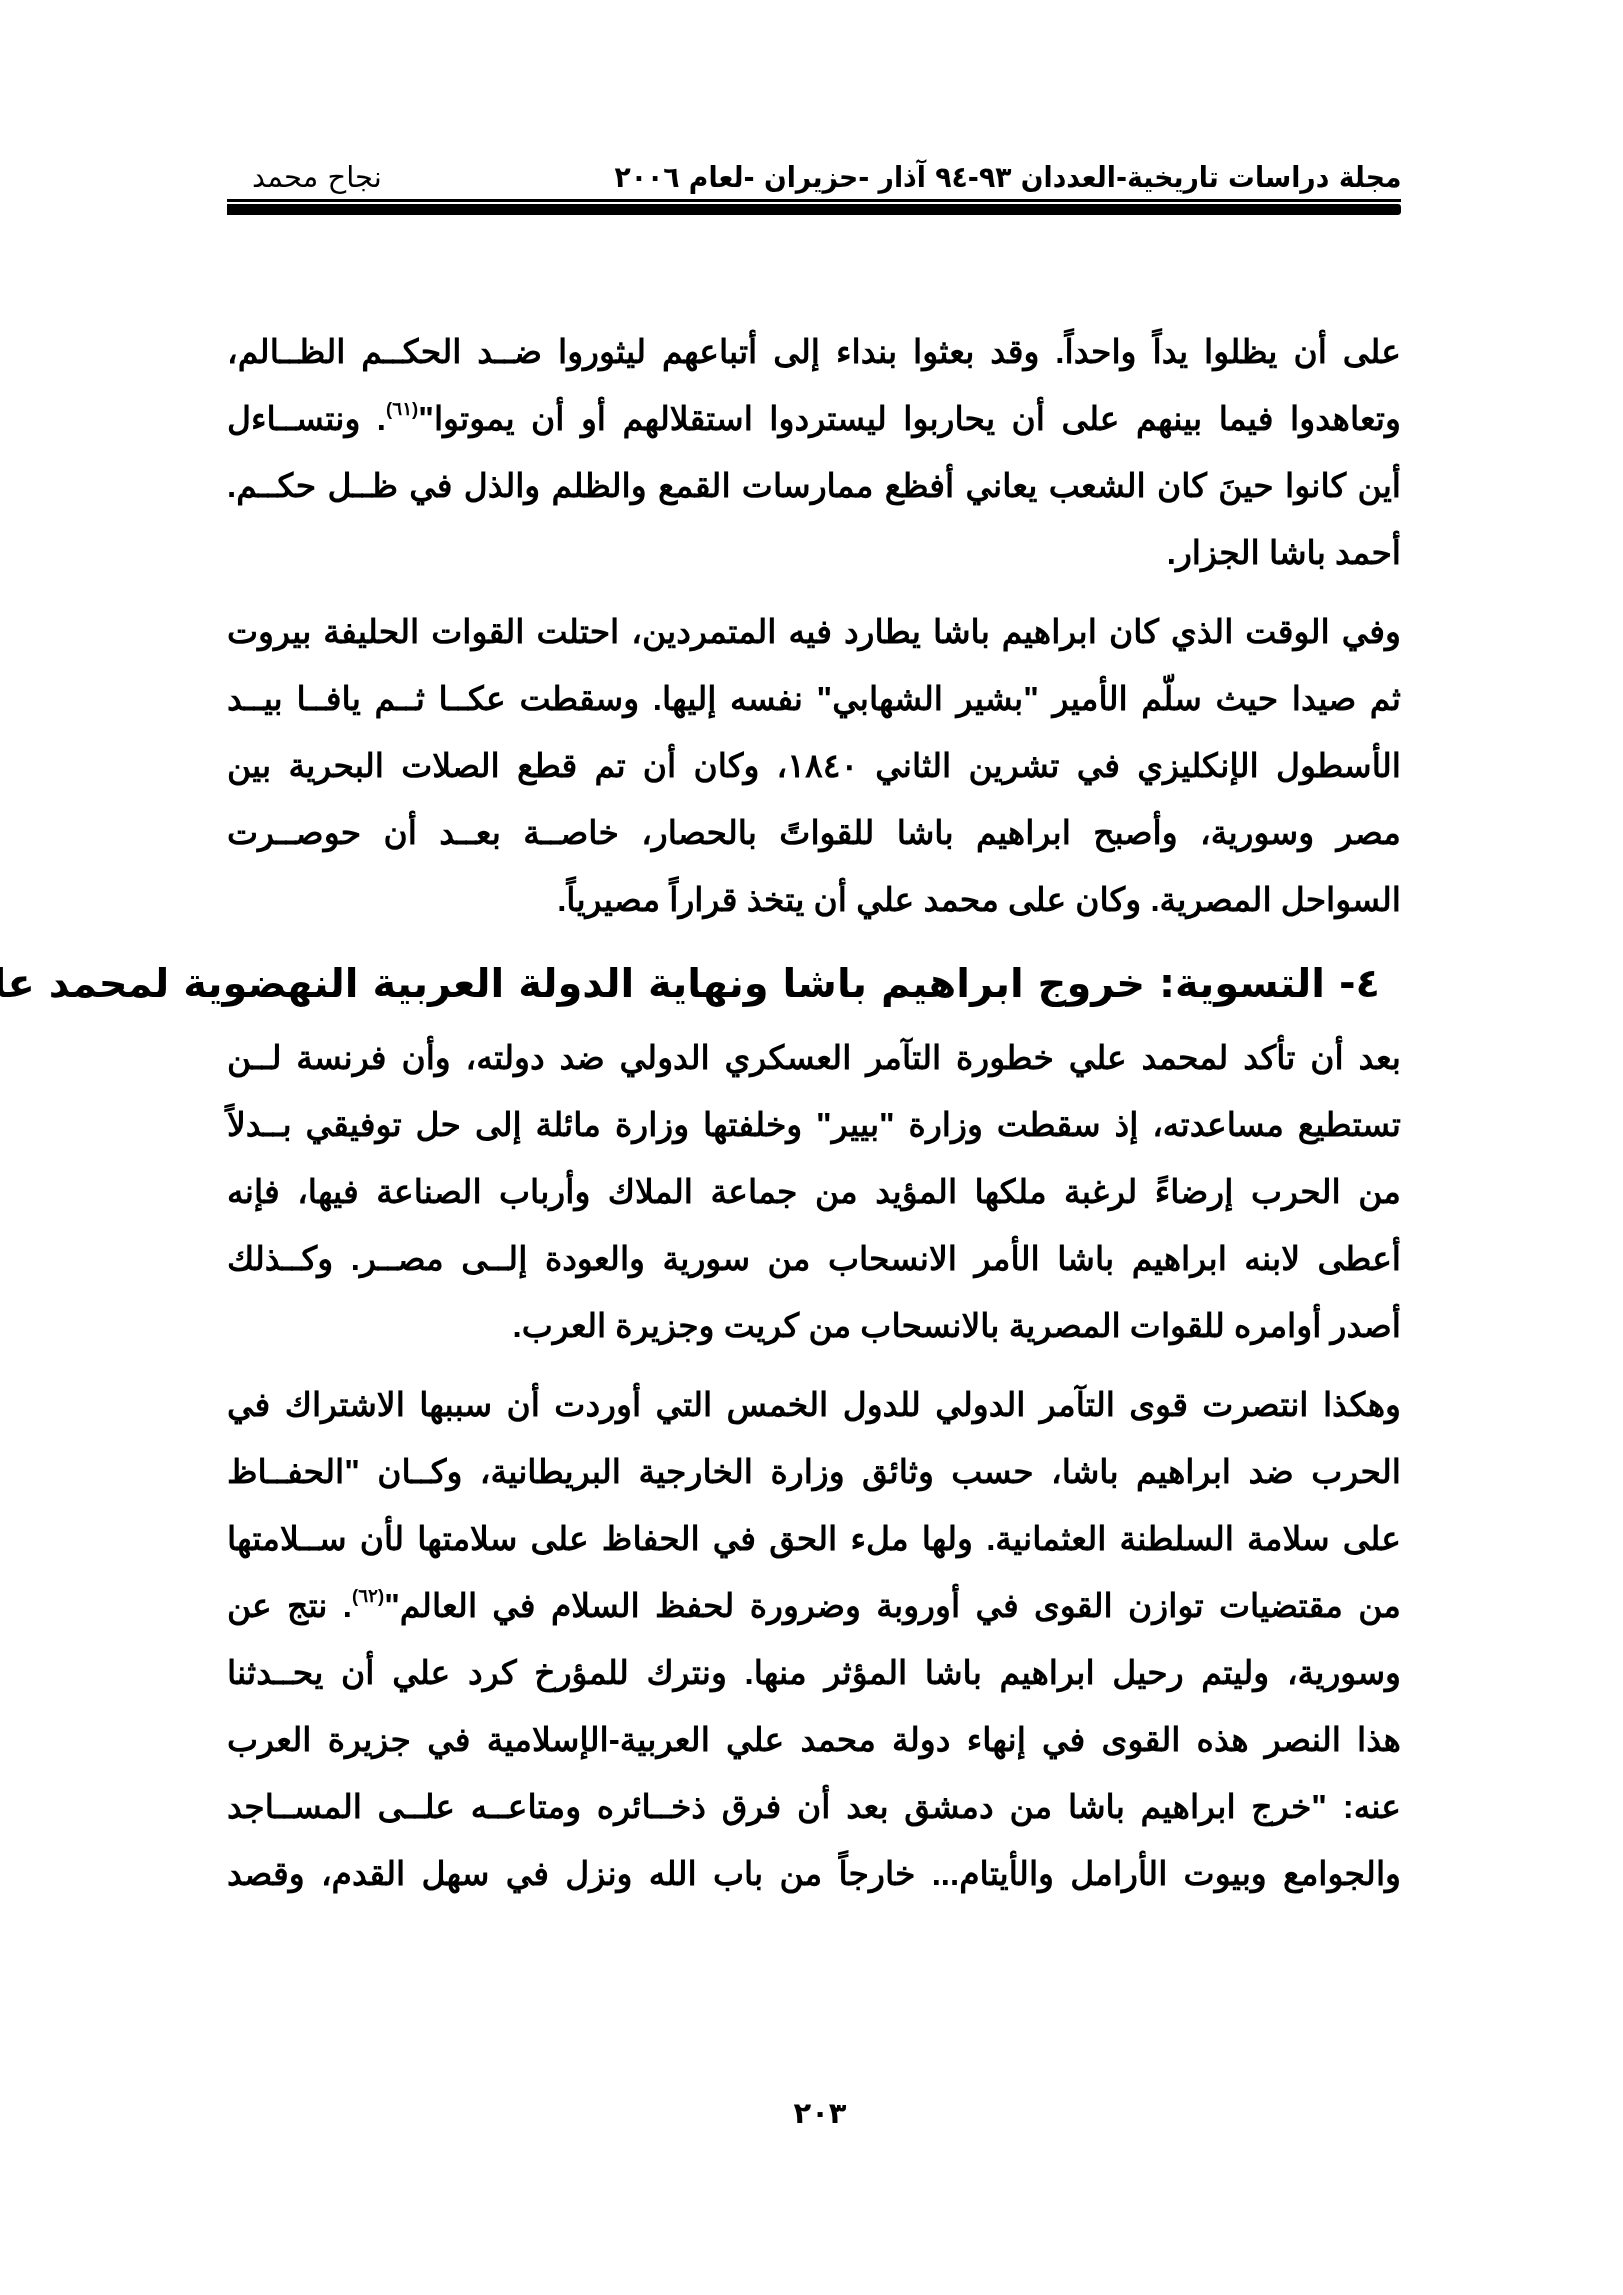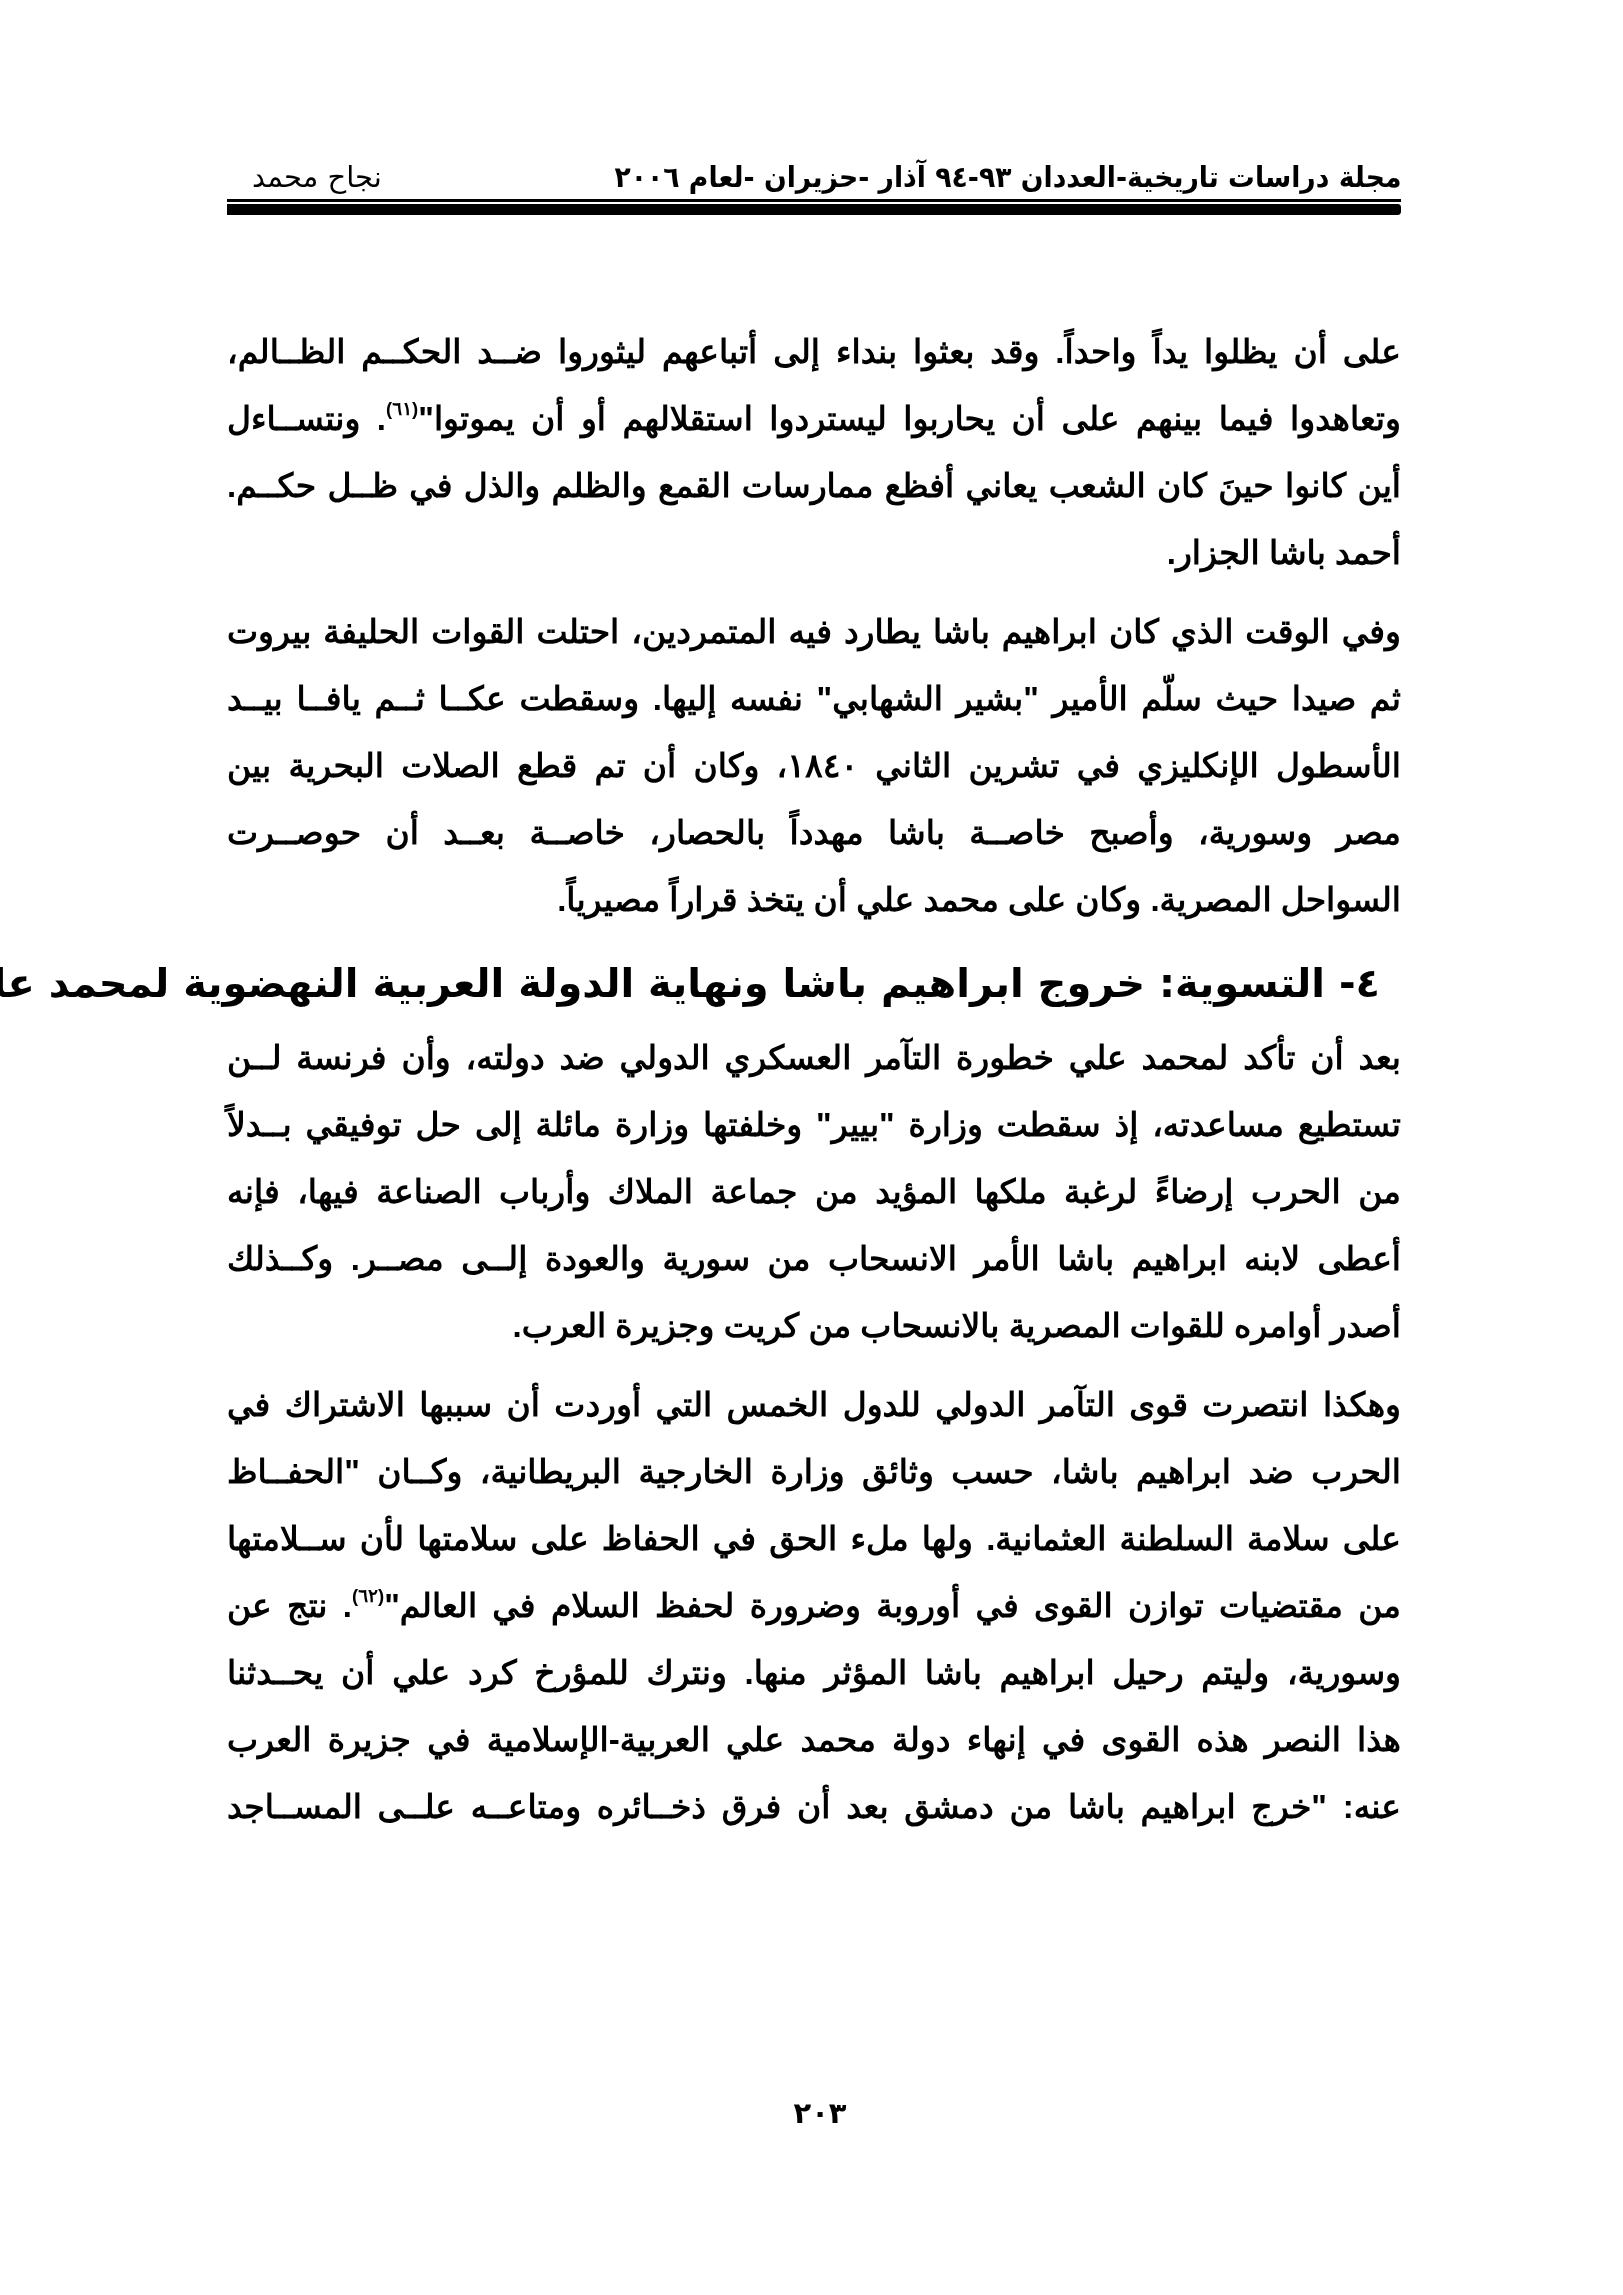--- a/index.html
+++ b/index.html
@@ -154,21 +154,21 @@
       <span class="line">على أن يظلوا يداً واحداً. وقد بعثوا بنداء إلى أتباعهم ليثوروا ضــد الحكــم الظــالم،</span>
       <span class="line"><span>وتعاهدوا فيما بينهم على أن يحاربوا ليستردوا استقلالهم أو أن يموتوا"</span><sup class="fn">(٦١)</sup><span>. ونتســاءل</span></span>
       <span class="line">أين كانوا حينَ كان الشعب يعاني أفظع ممارسات القمع والظلم والذل في ظــل حكــم.</span>
       <span class="line last">أحمد باشا الجزار.</span>
     </p>
 
     <p class="para">
       <span class="line">وفي الوقت الذي كان ابراهيم باشا يطارد فيه المتمردين، احتلت القوات الحليفة بيروت</span>
       <span class="line">ثم صيدا حيث سلّم الأمير "بشير الشهابي" نفسه إليها. وسقطت عكــا ثــم يافــا بيــد</span>
       <span class="line">الأسطول الإنكليزي في تشرين الثاني ١٨٤٠، وكان أن تم قطع الصلات البحرية بين</span>
-      <span class="line">مصر وسورية، وأصبح خاصــة باشا مهدداً بالحصار، خاصــة بعــد أن حوصــرت</span>
+      <span class="line">مصر وسورية، وأصبح ابراهيم باشا للقواتً بالحصار، خاصــة بعــد أن حوصــرت</span>
       <span class="line last">السواحل المصرية. وكان على محمد علي أن يتخذ قراراً مصيرياً.</span>
     </p>
 
     <h2 class="heading">٤- التسوية: خروج ابراهيم باشا ونهاية الدولة العربية النهضوية لمحمد علي:</h2>
 
     <p class="para">
       <span class="line">بعد أن تأكد لمحمد علي خطورة التآمر العسكري الدولي ضد دولته، وأن فرنسة لــن</span>
       <span class="line">تستطيع مساعدته، إذ سقطت وزارة "بيير" وخلفتها وزارة مائلة إلى حل توفيقي بــدلاً</span>
       <span class="line">من الحرب إرضاءً لرغبة ملكها المؤيد من جماعة الملاك وأرباب الصناعة فيها، فإنه</span>
       <span class="line">أعطى لابنه ابراهيم باشا الأمر الانسحاب من سورية والعودة إلــى مصــر. وكــذلك</span>
@@ -176,19 +176,20 @@
     </p>
 
     <p class="para">
       <span class="line">وهكذا انتصرت قوى التآمر الدولي للدول الخمس التي أوردت أن سببها الاشتراك في</span>
       <span class="line">الحرب ضد ابراهيم باشا، حسب وثائق وزارة الخارجية البريطانية، وكــان "الحفــاظ</span>
       <span class="line">على سلامة السلطنة العثمانية. ولها ملء الحق في الحفاظ على سلامتها لأن ســلامتها</span>
       <span class="line"><span>من مقتضيات توازن القوى في أوروبة وضرورة لحفظ السلام في العالم"</span><sup class="fn">(٦٢)</sup><span>. نتج عن</span></span>
       <span class="line">وسورية، وليتم رحيل ابراهيم باشا المؤثر منها. ونترك للمؤرخ كرد علي أن يحــدثنا</span>
       <span class="line">هذا النصر هذه القوى في إنهاء دولة محمد علي العربية-الإسلامية في جزيرة العرب</span>
       <span class="line">عنه: "خرج ابراهيم باشا من دمشق بعد أن فرق ذخــائره ومتاعــه علــى المســاجد</span>
+      <span class="line">والجوامع وبيوت الأرامل والأيتام... خارجاً من باب الله ونزل في سهل القدم، وقصد</span>
     </p>
 
   </div>
 
   <div class="page-number">٢٠٣</div>
 </div>
 
 
 </body></html>

